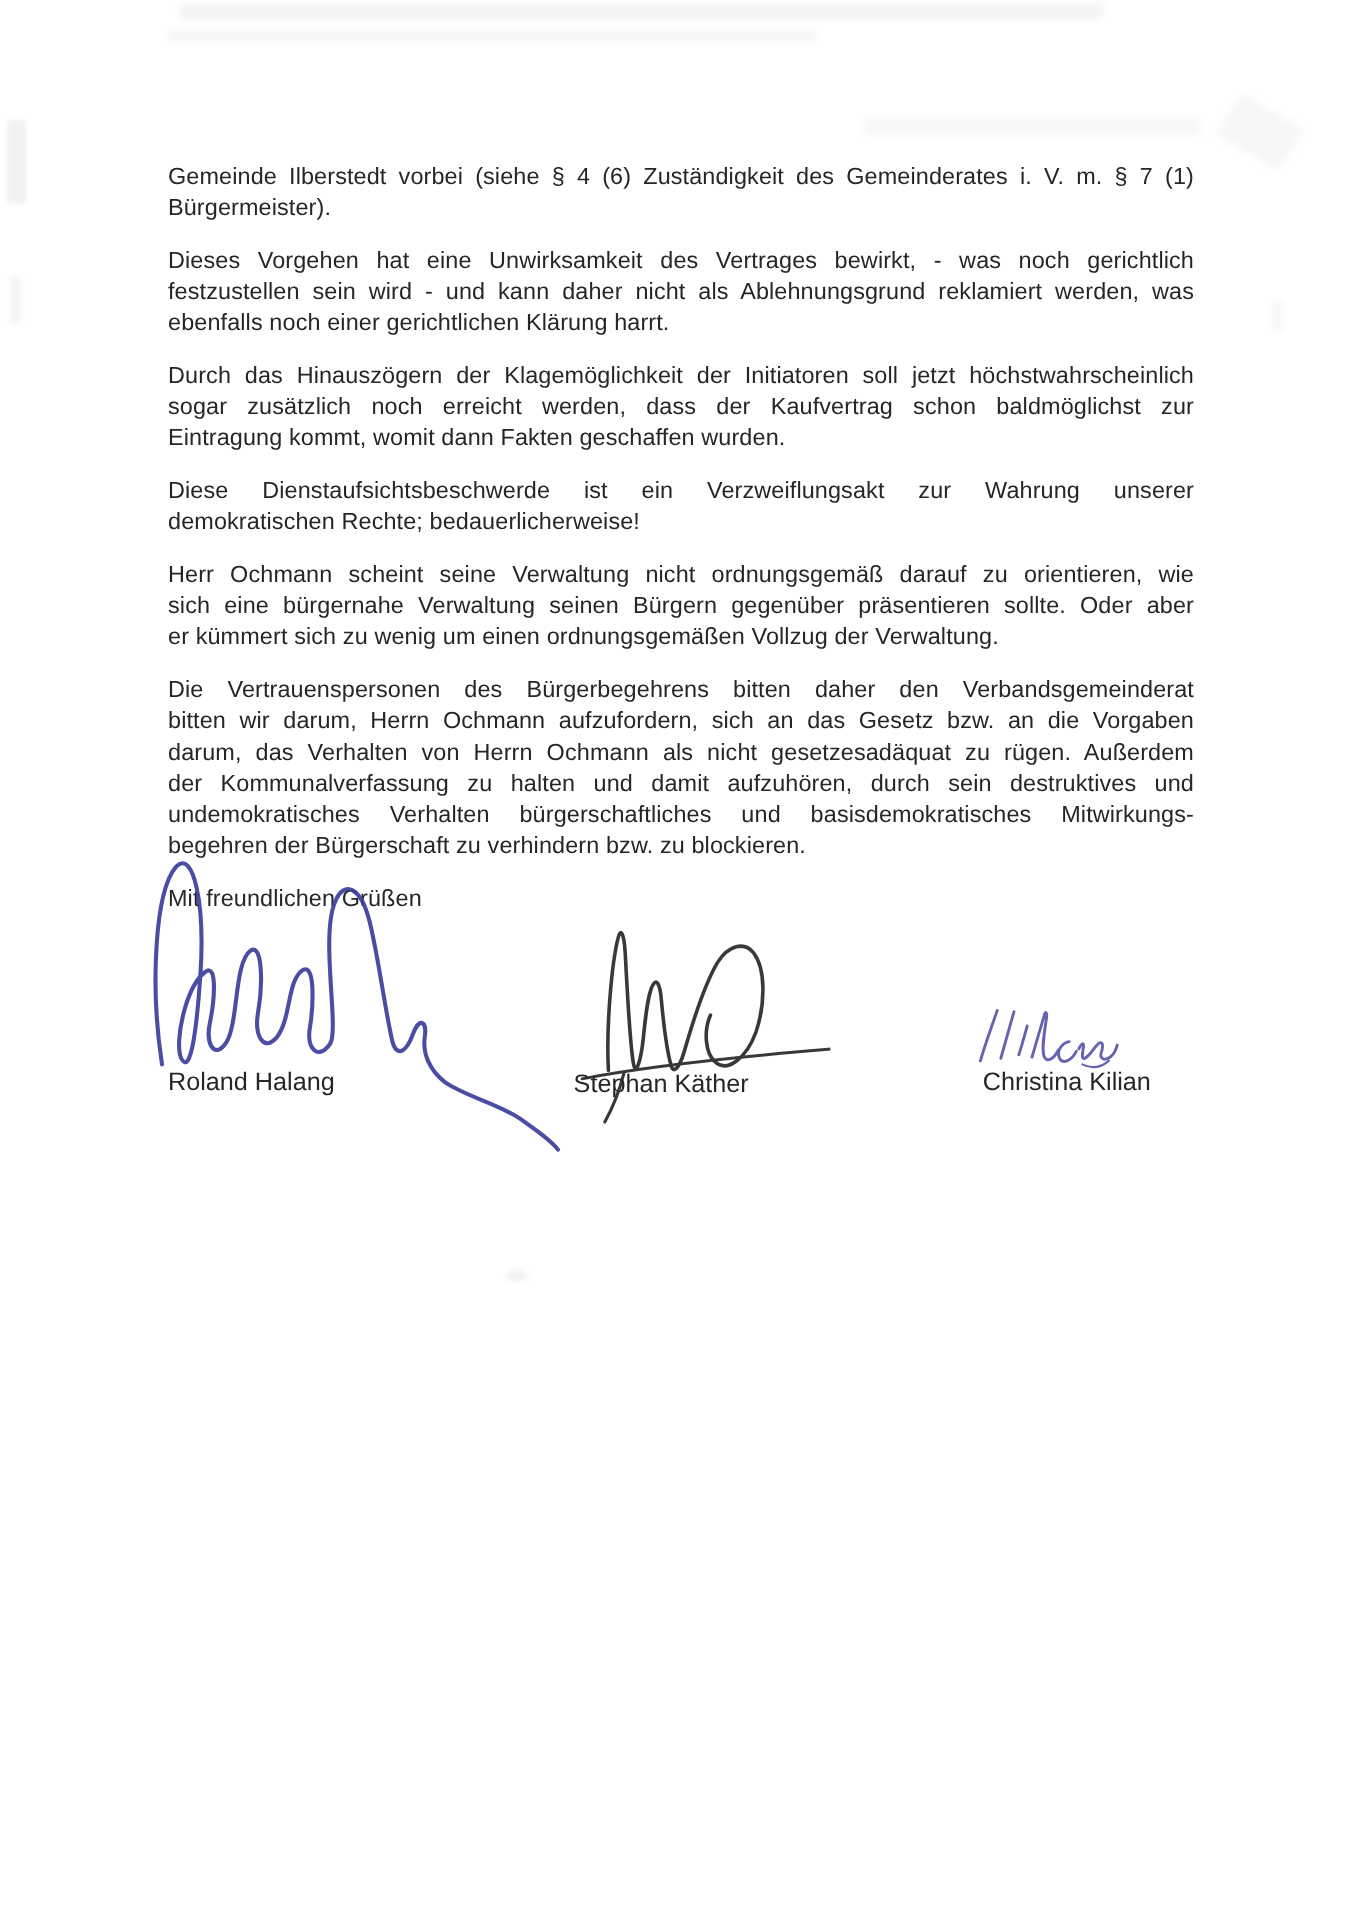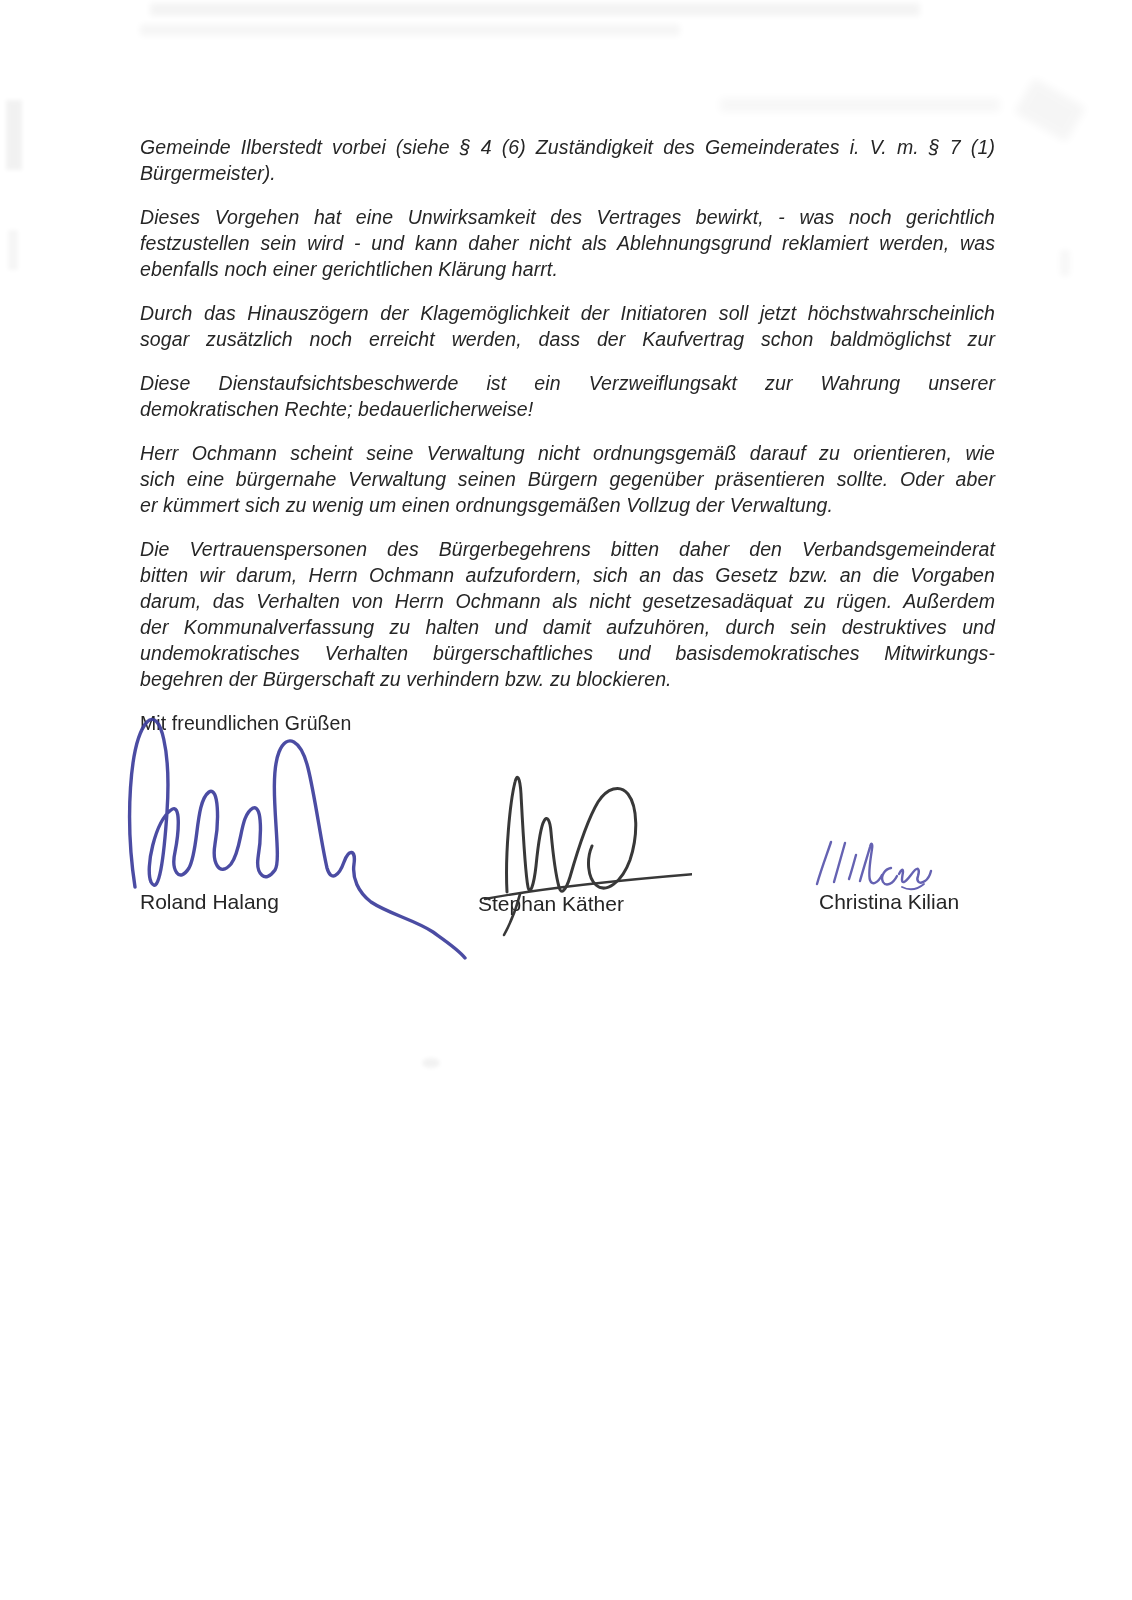--- a/index.html
+++ b/index.html
@@ -18,21 +18,21 @@
   .body-text {
     position: absolute;
     left: 140px;
     top: 134px;
     width: 855px;
     font-size: 19.5px;
     line-height: 26px;
     color: #262626;
     letter-spacing: 0.1px;
   }
-  .para { margin: 0 0 18px 0; padding: 0; font-style: italic; }
+  .para { margin: 0 0 18px 0; padding: 0; }
   .tline {
     text-align: justify;
     text-align-last: justify;
     white-space: normal;
     height: 26px;
     overflow: visible;
   }
   .tline.last { text-align-last: left; }
   .closing { margin-top: 14px; }
   .sig-name {
@@ -75,20 +75,21 @@
 
     <div class="para">
       <div class="tline">Dieses Vorgehen hat eine Unwirksamkeit des Vertrages bewirkt, - was noch gerichtlich</div>
       <div class="tline">festzustellen sein wird - und kann daher nicht als Ablehnungsgrund reklamiert werden, was</div>
       <div class="tline last">ebenfalls noch einer gerichtlichen Klärung harrt.</div>
     </div>
 
     <div class="para">
       <div class="tline">Durch das Hinauszögern der Klagemöglichkeit der Initiatoren soll jetzt höchstwahrscheinlich</div>
       <div class="tline">sogar zusätzlich noch erreicht werden, dass der Kaufvertrag schon baldmöglichst zur</div>
+      <div class="tline last">Eintragung kommt, womit dann Fakten geschaffen wurden.</div>
     </div>
 
     <div class="para">
       <div class="tline">Diese Dienstaufsichtsbeschwerde ist ein Verzweiflungsakt zur Wahrung unserer</div>
       <div class="tline last">demokratischen Rechte; bedauerlicherweise!</div>
     </div>
 
     <div class="para">
       <div class="tline">Herr Ochmann scheint seine Verwaltung nicht ordnungsgemäß darauf zu orientieren, wie</div>
       <div class="tline">sich eine bürgernahe Verwaltung seinen Bürgern gegenüber präsentieren sollte. Oder aber</div>

